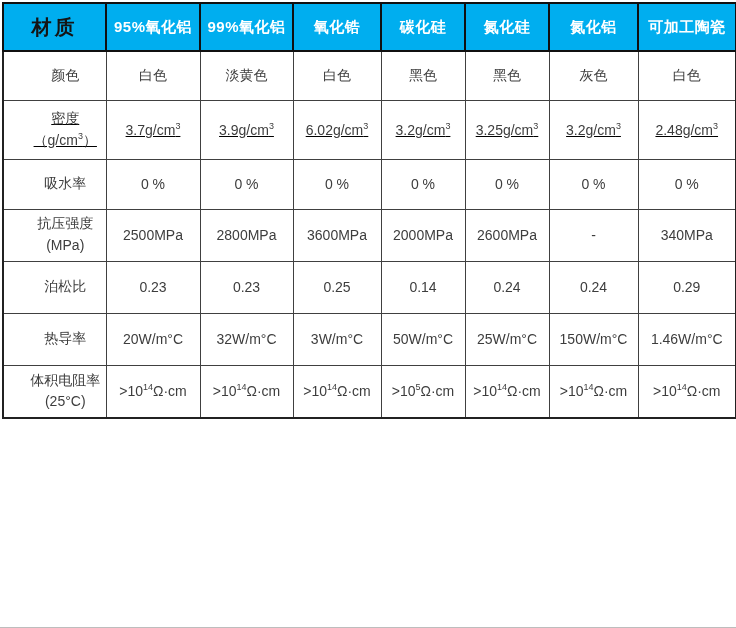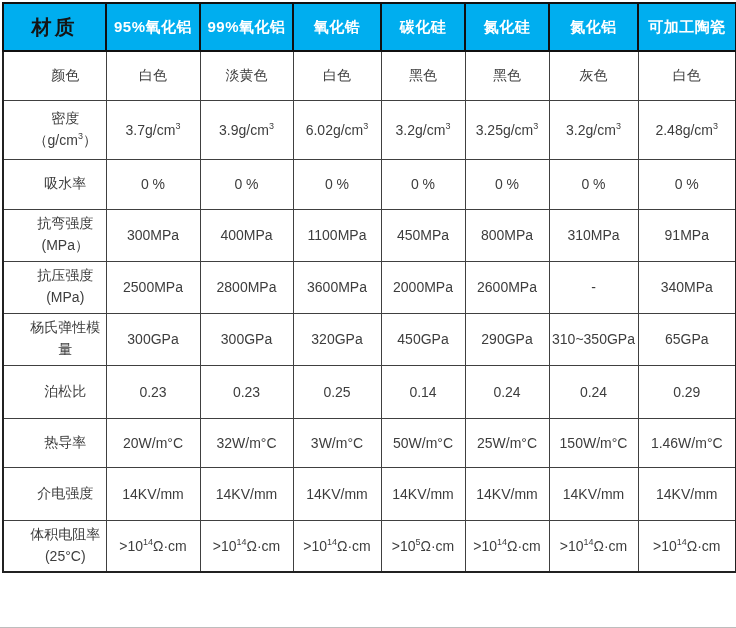--- a/index.html
+++ b/index.html
@@ -46,21 +46,21 @@
     border:1px solid var(--grid-border);
     color:var(--cell-text);
     font-size:14px;font-weight:normal;
     text-align:center;vertical-align:middle;
     padding:2px 1px;
     background:#fff;
   }
   tbody th.prop{white-space:pre-line;line-height:1.55;padding-left:22px;}
   tbody tr{height:52px;}
   tbody tr:nth-child(1){height:49px;}
-  tbody tr:nth-child(2){height:59px;}
+  tbody tr:nth-child(2){height:59px;text-decoration:underline;}
   tbody tr:nth-child(3){height:50px;margin-left:28px;}
   tbody tr:nth-child(7){height:53px;}
   tbody tr:nth-child(8){height:49px;}
   tbody tr:nth-child(9){height:53px;}
   tbody tr:nth-child(11){height:34px;}
   sup{font-size:9px;line-height:0;}
   .bottom-edge{
     position:absolute;left:0;right:0;bottom:0;height:0;
     border-top:1px solid var(--bottom-edge);
   }
@@ -118,50 +118,29 @@
     <th class="prop">吸水率</th>
   <td>0 %</td>
           <td>0 %</td>
           <td>0 %</td>
           <td>0 %</td>
           <td>0 %</td>
           <td>0 %</td>
           <td>0 %</td>
         </tr>
         <tr>
-    <th class="prop">抗弯强度
-(MPa）</th>
-  <td>300MPa</td>
-          <td>400MPa</td>
-          <td>1100MPa</td>
-          <td>450MPa</td>
-          <td>800MPa</td>
-          <td>310MPa</td>
-          <td>91MPa</td>
-        </tr>
-        <tr>
     <th class="prop">抗压强度
 (MPa)</th>
   <td>2500MPa</td>
           <td>2800MPa</td>
           <td>3600MPa</td>
           <td>2000MPa</td>
           <td>2600MPa</td>
           <td>-</td>
           <td>340MPa</td>
-        </tr>
-        <tr>
-    <th class="prop">杨氏弹性模量</th>
-  <td>300GPa</td>
-          <td>300GPa</td>
-          <td>320GPa</td>
-          <td>450GPa</td>
-          <td>290GPa</td>
-          <td>310~350GPa</td>
-          <td>65GPa</td>
         </tr>
         <tr>
     <th class="prop">泊松比</th>
   <td>0.23</td>
           <td>0.23</td>
           <td>0.25</td>
           <td>0.14</td>
           <td>0.24</td>
           <td>0.24</td>
           <td>0.29</td>
@@ -170,30 +149,20 @@
     <th class="prop">热导率</th>
   <td>20W/m°C</td>
           <td>32W/m°C</td>
           <td>3W/m°C</td>
           <td>50W/m°C</td>
           <td>25W/m°C</td>
           <td>150W/m°C</td>
           <td>1.46W/m°C</td>
         </tr>
         <tr>
-    <th class="prop">介电强度</th>
-  <td>14KV/mm</td>
-          <td>14KV/mm</td>
-          <td>14KV/mm</td>
-          <td>14KV/mm</td>
-          <td>14KV/mm</td>
-          <td>14KV/mm</td>
-          <td>14KV/mm</td>
-        </tr>
-        <tr>
     <th class="prop">体积电阻率
 (25°C)</th>
   <td>&gt;10<sup>14</sup>Ω·cm</td>
           <td>&gt;10<sup>14</sup>Ω·cm</td>
           <td>&gt;10<sup>14</sup>Ω·cm</td>
           <td>&gt;10<sup>5</sup>Ω·cm</td>
           <td>&gt;10<sup>14</sup>Ω·cm</td>
           <td>&gt;10<sup>14</sup>Ω·cm</td>
           <td>&gt;10<sup>14</sup>Ω·cm</td>
         </tr>

